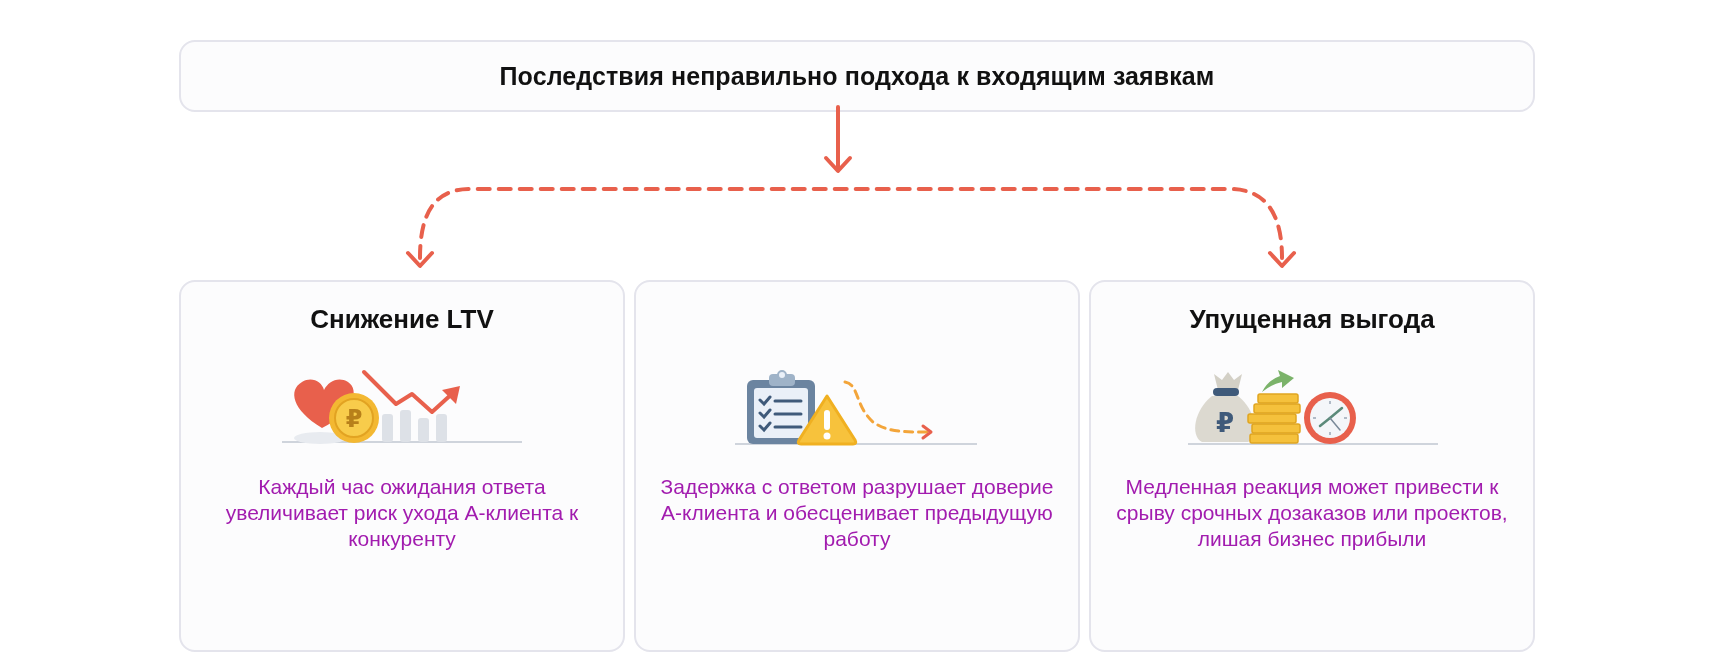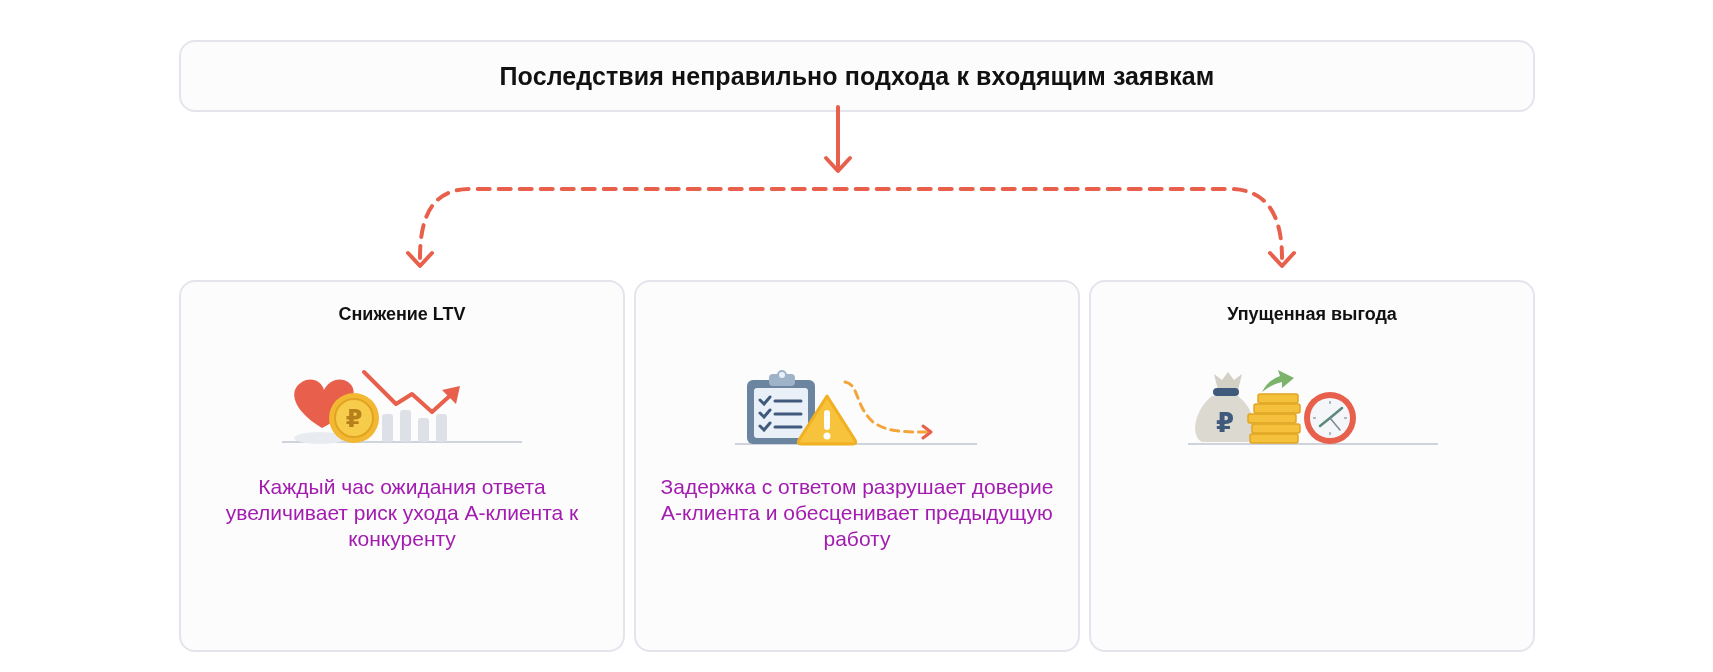--- a/index.html
+++ b/index.html
@@ -13,21 +13,21 @@
     }
     .header-box { left: 179px; top: 20px; width: 1356px; height: 72px;
       display: flex; align-items: center; justify-content: center; margin-top: 20px; }
     .header-title { font-size: 25px; font-weight: 700; color: #111; letter-spacing: 0.1px; }
     .connector { position: absolute; left: 0; top: 0; width: 1713px; height: 280px; pointer-events: none; }
     .card { top: 280px; height: 372px; width: 446px; }
     .card-1 { left: 179px; }
     .card-2 { left: 634px; }
     .card-3 { left: 1089px; }
     .card-title { position: absolute; left: 0; right: 0; top: 22px; text-align: center;
-      font-size: 18px; font-weight: 700; color: #111; }
+      font-size: 26px; font-weight: 700; color: #111; }
     .card-illus { position: absolute; left: 50%; top: 84px; width: 260px; height: 86px; margin-left: -130px; }
     .card-illus svg { width: 260px; height: 86px; display: block; }
     .card-body { position: absolute; left: 24px; right: 24px; top: 192px; text-align: center;
       font-size: 21px; line-height: 26px; color: #a21caf; }
     .card-body p { margin: 0 0 14px 0; }
   </style>
 </head>
 <body>
 
 <div class="box header-box">
@@ -118,13 +118,16 @@
           <line x1="148" y1="35" x2="148" y2="38"></line>
           <line x1="148" y1="66" x2="148" y2="69"></line>
           <line x1="131" y1="52" x2="134" y2="52"></line>
           <line x1="162" y1="52" x2="165" y2="52"></line>
         </g>
       <line x1="148" y1="52" x2="160" y2="42" stroke="#5b8a7a" stroke-width="2.5" stroke-linecap="round"></line>
       <line x1="148" y1="52" x2="138" y2="60" stroke="#5b8a7a" stroke-width="2.5" stroke-linecap="round"></line>
       <line x1="148" y1="52" x2="158" y2="64" stroke="#7a8a99" stroke-width="1.5" stroke-linecap="round"></line>
     </svg>
   </div>
+  <div class="card-body">
+    <p>Медленная реакция может привести к срыву срочных дозаказов или проектов, лишая бизнес прибыли</p>
+  </div>
 </div>
 
 </body></html>

